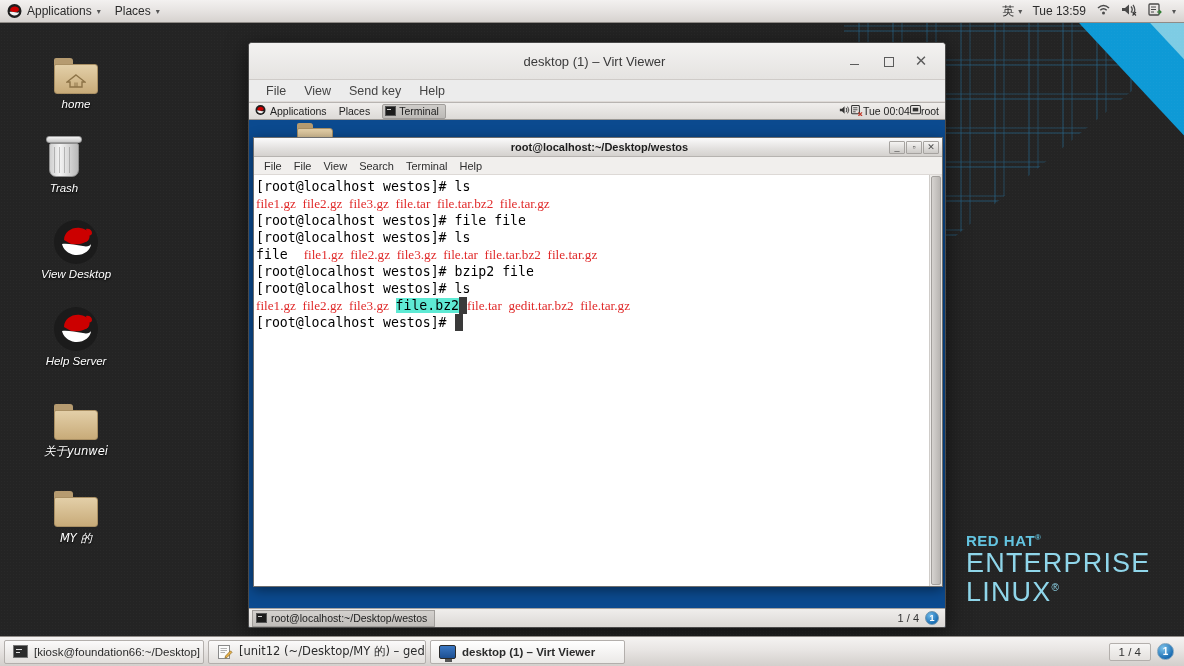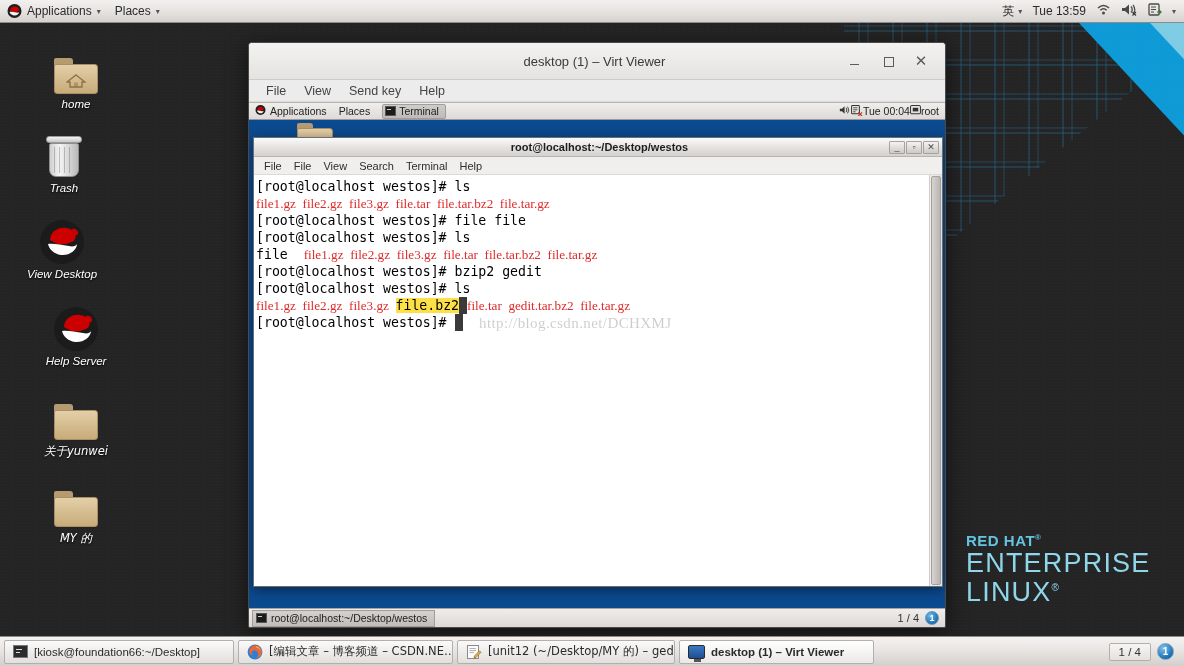--- a/index.html
+++ b/index.html
@@ -290,21 +290,21 @@
   #term-text {
     flex:1;
     font-family: "DejaVu Sans Mono", monospace;
     font-size: 13.2px;
     line-height: 17px;
     padding: 3px 0 0 2px;
     white-space: pre;
     color: #000000;
   }
   .t-red { color: #e02a2a; font-family: Liberation Serif, serif; }
-  .t-sel { background: #fde047; color: #000000; }
+  .t-sel { background: #5eead4; color: #000000; }
   .t-cur { background: #3a3a3a; display:inline-block; width: 8px; }
   .watermark {
     position:absolute; left: 225px; top: 140px;
     font-family: "Liberation Serif", serif;
     font-size: 15px; color: rgba(0,0,0,.20);
     letter-spacing: .4px;
     pointer-events:none;
   }
   #term-scroll {
     width: 13px; flex:none;
@@ -438,21 +438,21 @@
 <div class="desk-icon" style="left:18px; top:128px;">
   <div class="glyph">
     <div class="trash">
         <div class="lid"></div>
         <div class="can"></div>
       </div>
   </div>
   <span class="lbl">Trash</span>
 </div>
 
-<div class="desk-icon" style="left:16px; top:214px;">
+<div class="desk-icon" style="left:30px; top:214px;">
   <div class="glyph">
     <svg class="redhat-icon" viewBox="0 0 46 44">
       <circle cx="23" cy="22" r="22" fill="#1b1b1b"></circle>
       <path d="M11 20 C11 12, 19 7, 27 8 C35 9, 38 14, 36 19 C34 23, 26 25, 18 24 Z" fill="#cc0000"></path>
       <path d="M9 24 C14 23, 22 25, 30 26 C34 27, 37 26, 38 24 C38 30, 30 36, 22 35 C15 34, 10 29, 9 24 Z" fill="#ffffff"></path>
       <path d="M33 9 C36 8, 39 10, 39 13 C39 15, 37 16, 35 15 Z" fill="#cc0000"></path>
     </svg>
   </div>
   <span class="lbl">View Desktop</span>
 </div>
@@ -625,25 +625,24 @@
         <div class="tm">Search</div>
         <div class="tm">Terminal</div>
         <div class="tm">Help</div>
       </div>
       <div id="term-body">
         <div id="term-text"><span>[root@localhost westos]# </span><span>ls</span>
 <span class="t-red">file1.gz  file2.gz  file3.gz  file.tar  file.tar.bz2  file.tar.gz</span>
 <span>[root@localhost westos]# </span><span>file file</span>
 <span>[root@localhost westos]# </span><span>ls</span>
 <span>file  </span><span class="t-red">file1.gz  file2.gz  file3.gz  file.tar  file.tar.bz2  file.tar.gz</span>
-<span>[root@localhost westos]# </span><span>bzip2 gedit</span>
+<span>[root@localhost westos]# </span><span>bzip2 file</span>
 <span>[root@localhost westos]# </span><span>ls</span>
 <span class="t-red">file1.gz  file2.gz  file3.gz  </span><span class="t-sel">file.bz2</span><span class="t-cur"> </span><span class="t-red">file.tar  gedit.tar.bz2  file.tar.gz</span>
 <span>[root@localhost westos]# </span><span class="t-cur"> </span></div>
-        <div class="watermark">http://blog.csdn.net/DCHXMJ</div>
         <div id="term-scroll">
             <div class="thumb"></div>
           </div>
       </div>
     </div>
 
     <div id="inner-taskbar">
       <div class="itb-win">
         <span class="mini-term"></span>
         <span>root@localhost:~/Desktop/westos</span>
@@ -652,35 +651,25 @@
         <span class="ws-indic">1 / 4</span>
         <span class="ws-circle">1</span>
       </div>
     </div>
 
   </div>
 </div>
 
 <div id="bottom-taskbar">
 
-  <div class="tb-item" style="width:230px;">
+  <div class="tb-item" style="width:200px;">
     <span class="term-mini"></span>
     <span>[kiosk@foundation66:~/Desktop]</span>
   </div>
 
-  <div class="tb-item" style="width:215px;">
-    <span>
-      <svg class="tb-icon" viewBox="0 0 16 16">
-        <circle cx="8" cy="8" r="7.4" fill="#2b7fd4"></circle>
-        <path d="M8 1.2 C12 1.2 14.8 4 14.8 8 C14.8 11 12.6 13.6 9.6 14.4 C11 12.4 11.6 10 10.4 8 C9.2 6 6 6 5 7.6 C4.2 9 5 10.8 6.6 11 C5 11.6 3.2 10.6 2.6 9 C1.6 6 3.4 2.6 6.4 1.6 Z" fill="#e8683a"></path>
-        <path d="M9.8 2.2 C12 3 13.4 5 13.6 7.2 C12.6 5 10.8 3.4 8.6 3.2 Z" fill="#f6b73c"></path>
-      </svg>
-    </span>
-    <span class="cjk">[编辑文章 – 博客频道 – CSDN.NE…</span>
-  </div>
 
   <div class="tb-item" style="width:218px;">
     <span>
       <svg class="tb-icon" viewBox="0 0 16 16">
         <rect x="1.5" y="1.5" width="11" height="13" fill="#fbfbfb" stroke="#8a8a8a" stroke-width="1"></rect>
         <path d="M3.5 4.5 H10 M3.5 6.5 H10 M3.5 8.5 H8" stroke="#a8a8a8" stroke-width=".9"></path>
         <path d="M8.5 12 L13.5 6.8 L15 8.3 L10 13.5 L8 14 Z" fill="#e8b04a" stroke="#8a6a20" stroke-width=".7"></path>
       </svg>
     </span>
     <span class="cjk">[unit12 (~/Desktop/MY 的) – gedit]</span>

